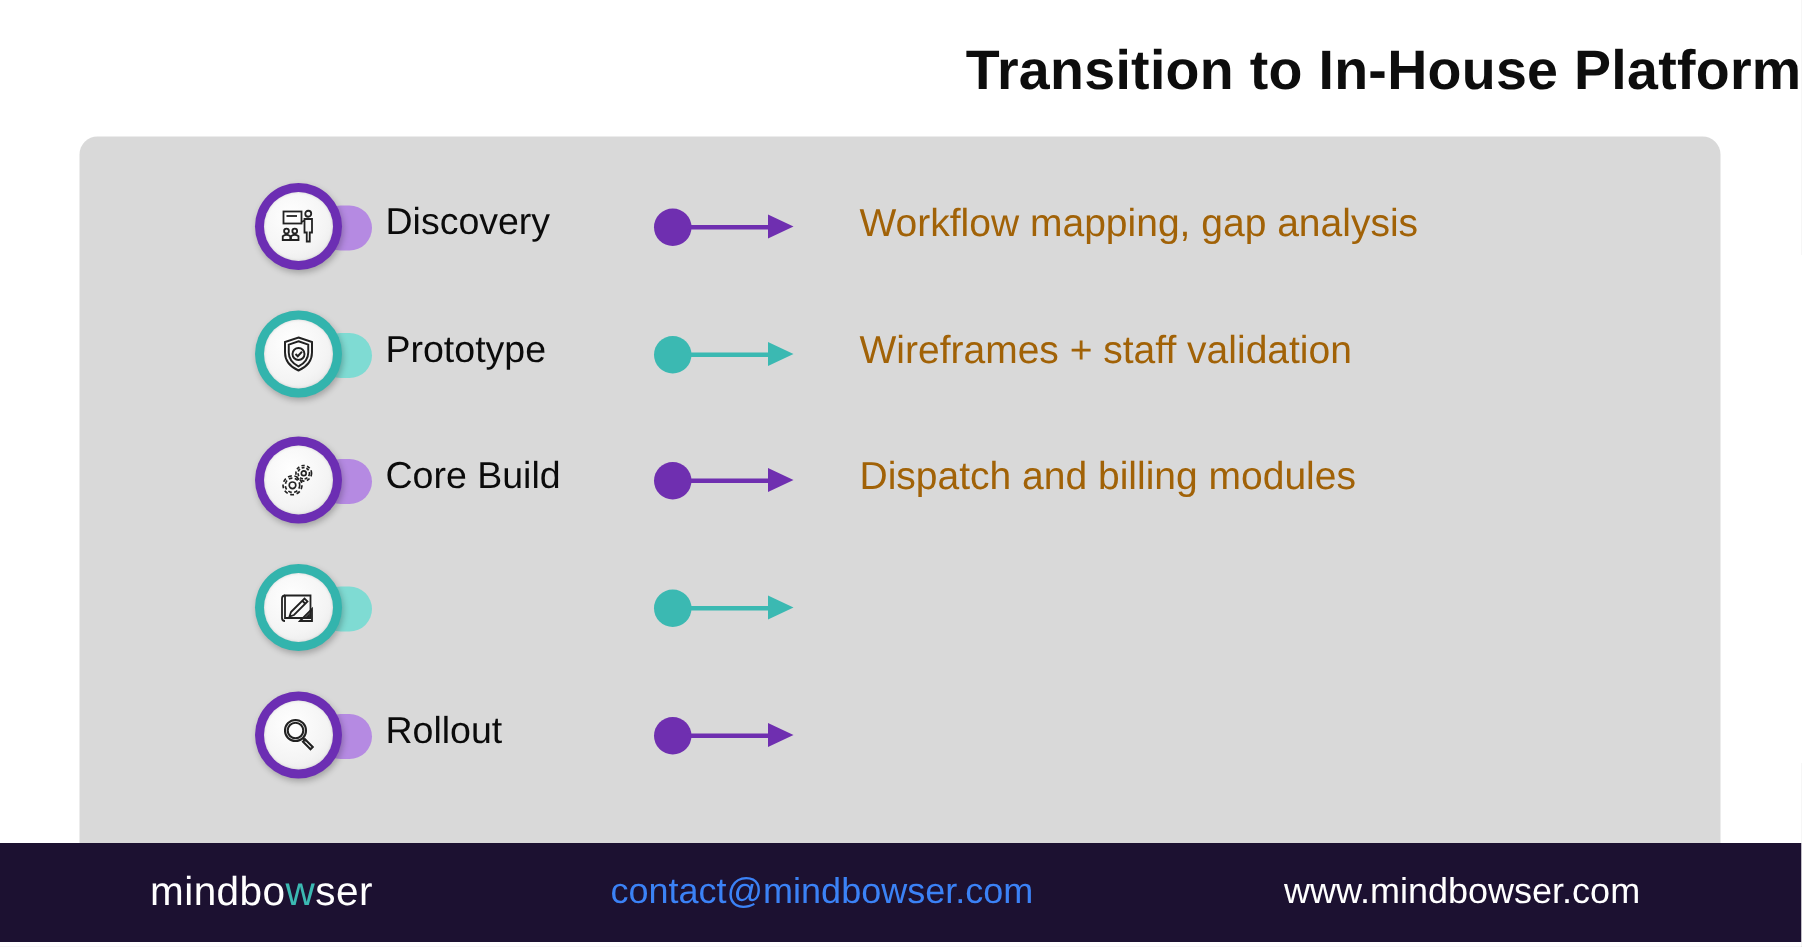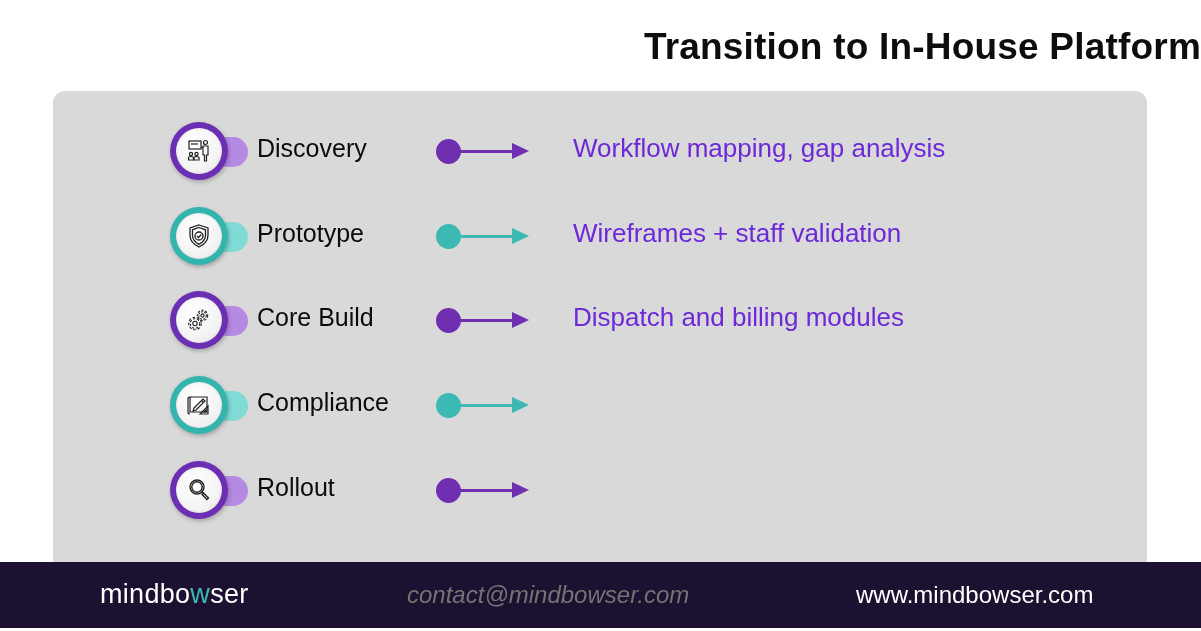--- a/index.html
+++ b/index.html
@@ -47,21 +47,21 @@
     position: absolute; left: 458px; top: 34px; width: 56px; height: 3px;
   }
   .head {
     position: absolute; left: 512px; top: 27px; width: 0; height: 0;
     border-top: 8px solid transparent; border-bottom: 8px solid transparent;
     border-left: 17px solid #6f2fb0;
   }
 
   .desc {
     position: absolute; left: 573px; top: 17px;
-    font-size: 26px; color: #6d28d9; white-space: nowrap;
+    font-size: 26px; color: #a16207; white-space: nowrap;
   }
 
   .purple .knob { background: #b58ae2; }
   .purple .ring { background: #6c2eb3; }
   .purple .dot, .purple .line { background: #6f2fb0; }
   .purple .head { border-left-color: #6f2fb0; }
 
   .teal .knob { background: #7fdbd3; }
   .teal .ring { background: #33b4ad; }
   .teal .dot, .teal .line { background: #3bb9b2; }
@@ -71,21 +71,21 @@
     position: absolute; left: 0; top: 562px; width: 1201px; height: 66px;
     background: #1c1131;
   }
   .brand {
     position: absolute; left: 60px; top: 17px; font-size: 27px; color: #ffffff;
     letter-spacing: 0.3px;
     margin-left: 40px;
   }
   .brand .accent { color: #3bb9b2; }
   .contact {
-    position: absolute; left: 407px; top: 19px; font-size: 24px; color: #737373; font-style: italic;
+    position: absolute; left: 407px; top: 19px; font-size: 24px; color: #3b82f6;
   }
   .website {
     position: absolute; left: 856px; top: 19px; font-size: 24px; color: #ffffff;
   }
 </style>
 </head>
 <body>
 
 <div class="title">Transition to In-House Platform</div>
 
@@ -162,21 +162,20 @@
       <svg viewBox="0 0 26 26" fill="none" stroke="#222" stroke-width="1.2">
         <path d="M4 5 h17 v15 h-17 z"></path>
         <path d="M4 5 q-2 0 -2 2 v13 q0 2 2 2"></path>
         <path d="M8 16 l9 -9 l2 2 l-9 9 l-3 1 z"></path>
         <line x1="15.5" y1="8.5" x2="17.5" y2="10.5"></line>
         <path d="M14 22 l8 -8 v8 z"></path>
         <path d="M18 20 l2 -2 v2 z"></path>
       </svg>
     </div>
   </div>
-  <div class="label">Compliance</div>
   <div class="dot"></div>
   <div class="line"></div>
   <div class="head"></div>
 </div>
 
 <div class="row purple" style="top:455px;">
   <div class="knob"></div>
   <div class="ring">
     <div class="disc">
       <svg viewBox="0 0 26 26" fill="none" stroke="#222" stroke-width="1.4">

